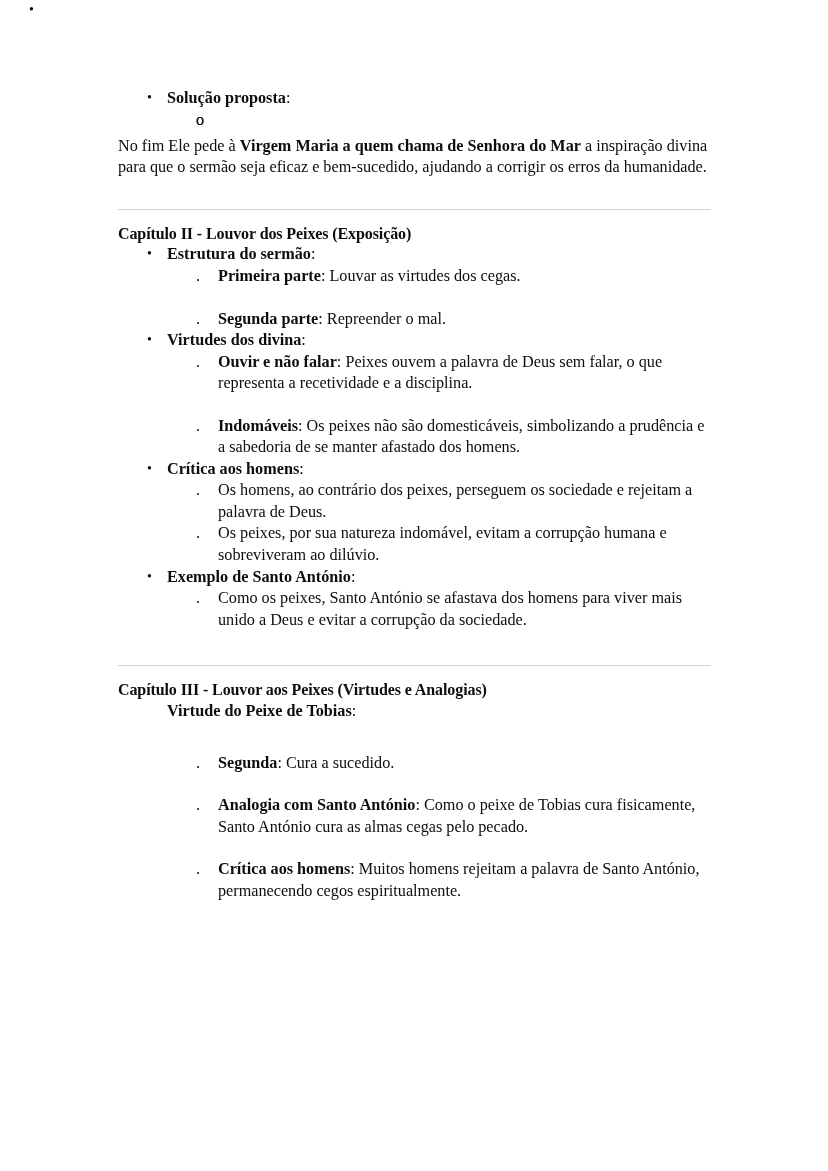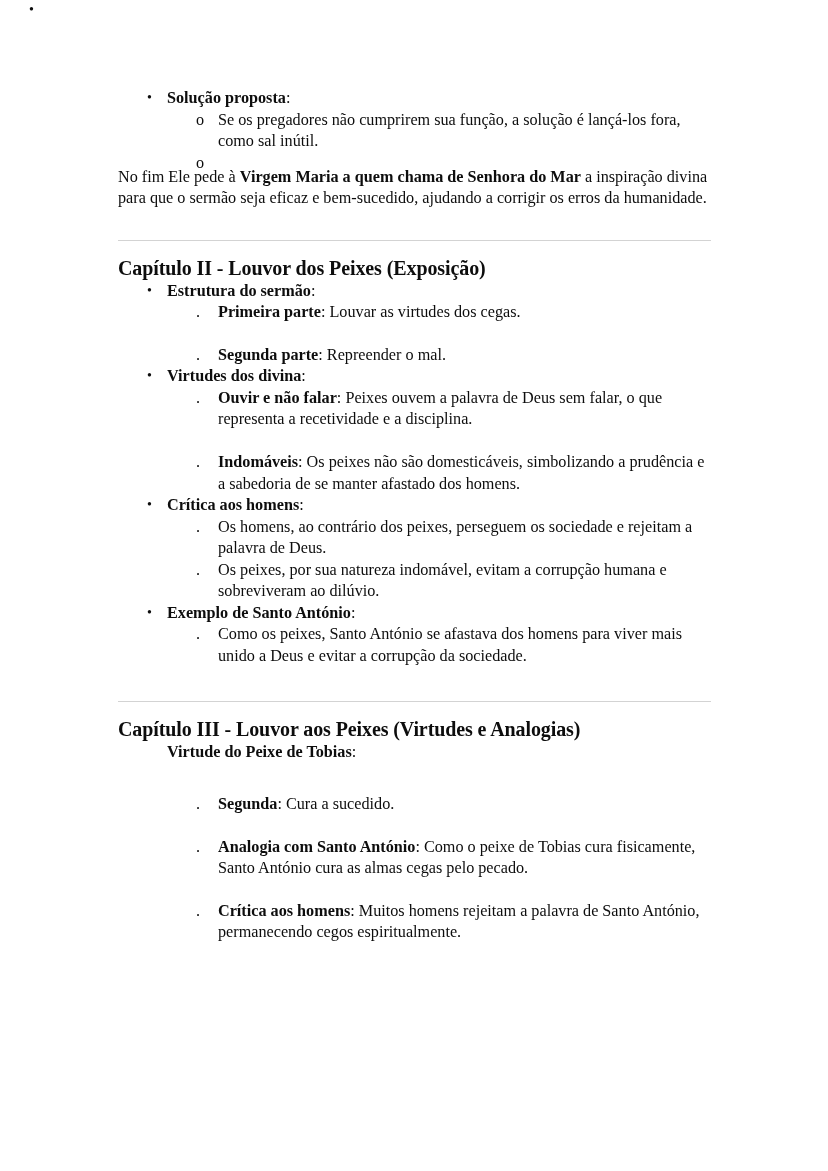--- a/index.html
+++ b/index.html
@@ -35,21 +35,21 @@
   }
 
   .para {
     font-size: 16.2px;
     line-height: 1.33;
     text-align: left;
     margin: 0;
   }
 
   .chapter-heading {
-    font-size: 20px;
+    font-size: 16px;
     font-weight: bold;
     line-height: 1.3;
     margin: 0;
     letter-spacing: -0.1px;
   }
 
   
   ul.lvl1, ul.lvl2 {
     list-style: none;
     margin: 0;
@@ -111,37 +111,36 @@
   
   .gap-tight > li + li { margin-top: 0; }
   .gap-loose > li + li { margin-top: 21px; }
 
   .mt-6  { margin-top: 6px; }
   .mt-10 { margin-top: 10px; }
   .mt-14 { margin-top: 14px; }
   .mt-18 { margin-top: 18px; }
   .mt-20 { margin-top: 20px; }
   .mt-22 { margin-top: 22px; }
-  .mt-26 { margin-top: 14px; }
+  .mt-26 { margin-top: 26px; }
   .mt-30 { margin-top: 30px; }
   .mt-34 { margin-top: 34px; }
 </style>
 </head>
 <body>
 
 <div class="page">
 
   <ul class="lvl1">
     <li class="l1">
       <span class="marker">•</span>
       <span class="lead">Solução proposta</span><span>:</span>
       <ul class="lvl2 gap-tight" style="margin-left:-49px;">
         <li class="l2">
           <span class="marker">o</span>
-          <span>Se os pregadores não cumprirem sua função, a solução é lançá-los fora, como sal inútil.</span>
         </li>
         <li class="l2">
           <span class="marker">o</span>
         </li>
       </ul>
     </li>
   </ul>
 
   <p class="para mt-26" style="margin-left:-0px;">
     <span>No fim Ele pede à </span><b>Virgem Maria a quem chama de Senhora do Mar</b><span> a inspiração divina para que o sermão seja eficaz e bem-sucedido, ajudando a corrigir os erros da humanidade.</span>

